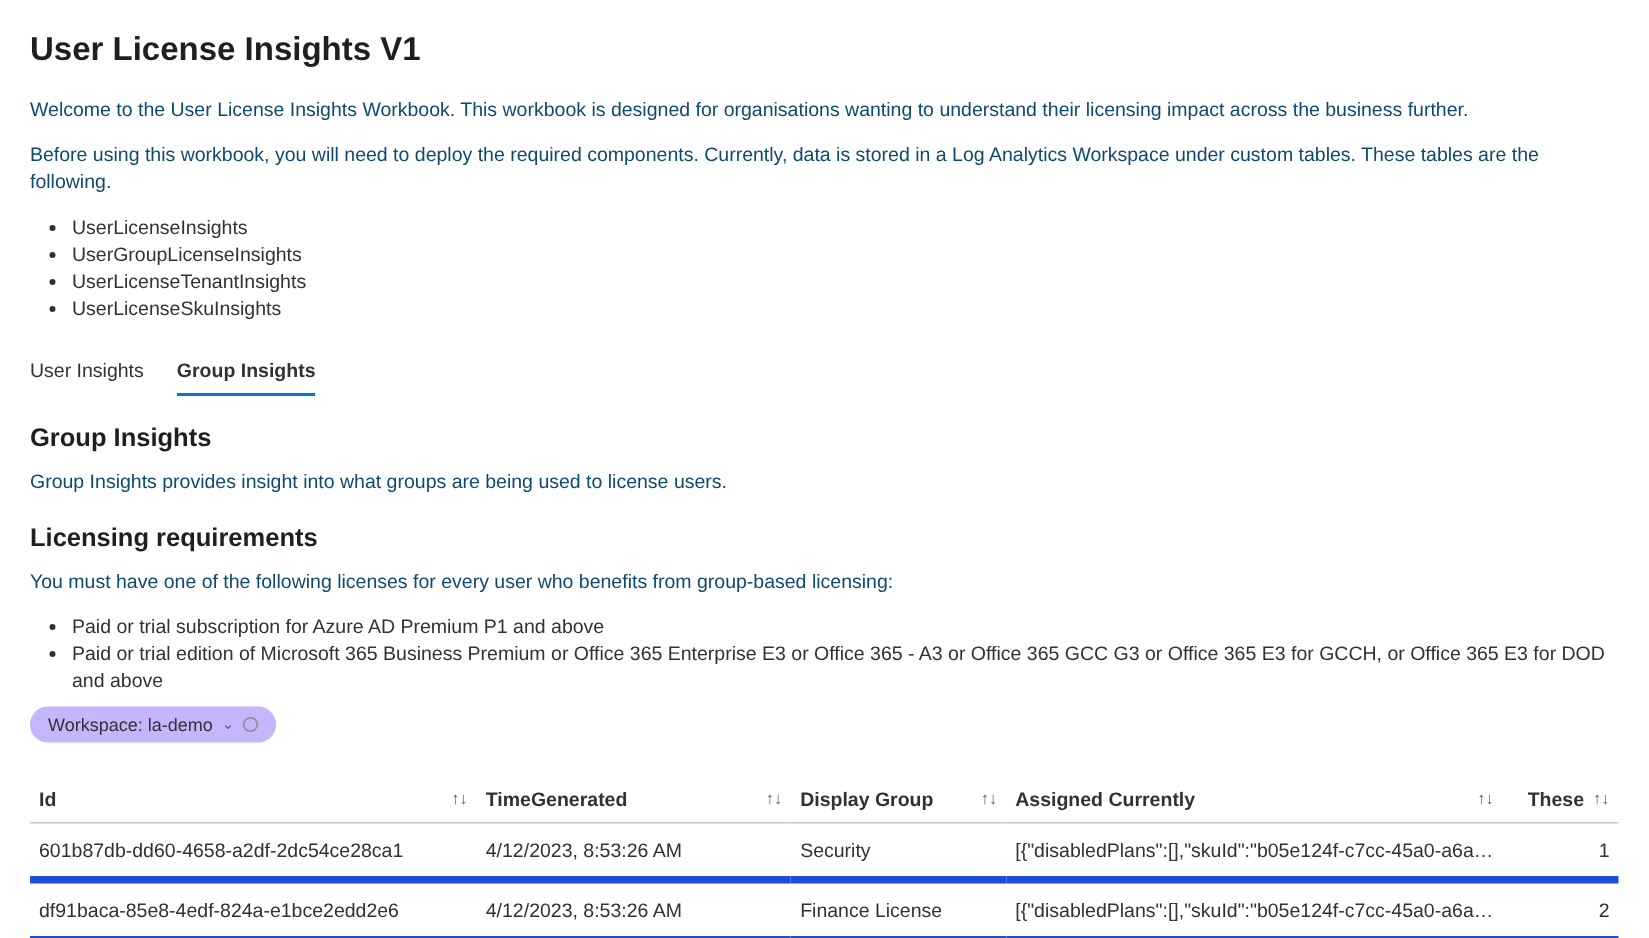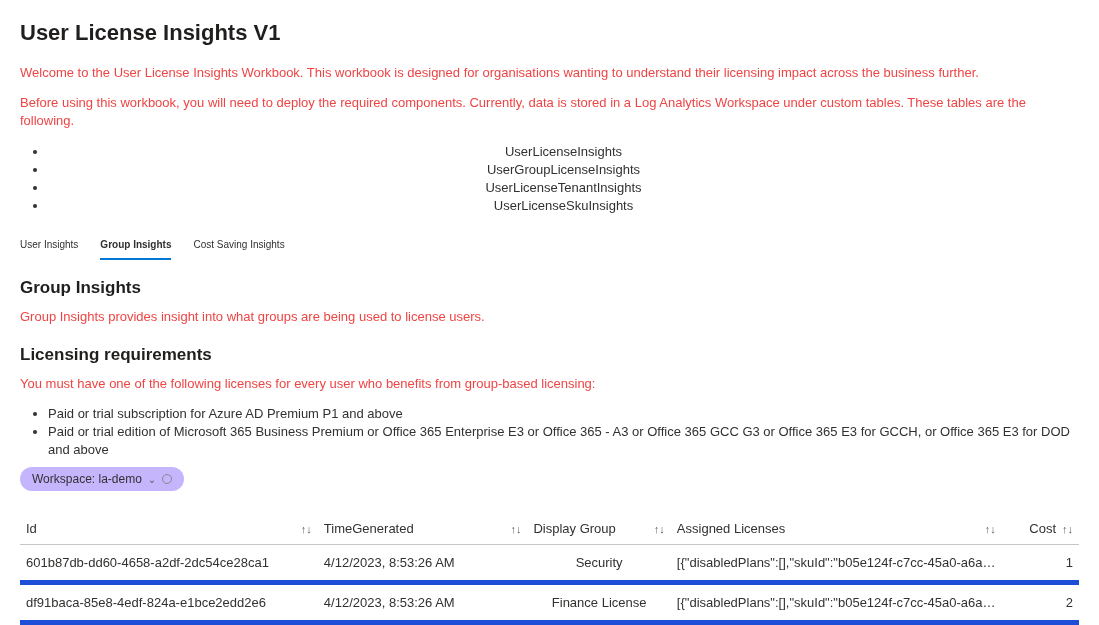--- a/index.html
+++ b/index.html
@@ -20,47 +20,46 @@
   }
   h2 {
     font-size: 17px;
     font-weight: 600;
     margin: 18px 0 10px 0;
     color: #201f1e;
   }
   p {
     margin: 0 0 12px 0;
     font-size: 13px;
-    color: #ef4444;
+    color: #0c4a6e;
     line-height: 1.4;
   }
   ul.tables {
     margin: 4px 0 18px 0;
     padding-left: 28px;
-    text-align: center;
   }
   ul.tables li {
     font-size: 13px;
     line-height: 1.4;
   }
   ul.reqs {
     margin: 4px 0 2px 0;
     padding-left: 28px;
   }
   ul.reqs li {
     font-size: 13px;
     line-height: 1.4;
   }
   .tabs {
     display: flex;
     gap: 22px;
     margin: 8px 0 18px 0;
   }
   .tab {
-    font-size: 10px;
+    font-size: 13px;
     padding: 6px 0 8px 0;
     cursor: pointer;
     color: #323130;
     border-bottom: 2px solid transparent;
   }
   .tab.active {
     font-weight: 600;
     border-bottom: 2px solid #0078d4;
   }
   .pill {
@@ -86,41 +85,41 @@
     border-radius: 50%;
     display: inline-block;
   }
   table.grid {
     width: 100%;
     border-collapse: collapse;
     font-size: 13px;
   }
   table.grid th {
     text-align: left;
-    font-weight: 400;
+    font-weight: 700;
     padding: 8px 6px;
     border-bottom: 1px solid #c8c6c4;
     white-space: nowrap;
   }
   table.grid td {
     padding: 10px 6px;
     border-bottom: 5px solid #1d4ed8;
     white-space: nowrap;
     overflow: hidden;
     text-overflow: ellipsis;
   }
   .sort-icon {
     font-size: 11px;
     color: #605e5c;
     margin-left: 4px;
     cursor: pointer;
   }
   .col-id { width: 270px; }
   .col-time { width: 190px; margin-left: 17px; }
-  .col-disp { width: 130px; text-align: center; }
+  .col-disp { width: 130px; }
   .col-lic { width: 300px; max-width:300px; }
   .col-count { width: 70px; text-align: right; }
   td.col-count { text-align:right; padding-right:14px;}
   th.col-count .sort-icon { margin-left:2px; }
   .th-inner { display:flex; align-items:center; justify-content:space-between; }
   .th-inner.right { justify-content:flex-end; gap:4px; }
 </style>
 </head>
 <body>
 
@@ -134,21 +133,20 @@
 <ul class="tables">
   <li>UserLicenseInsights</li>
   <li>UserGroupLicenseInsights</li>
   <li>UserLicenseTenantInsights</li>
   <li>UserLicenseSkuInsights</li>
 </ul>
 
 <div class="tabs">
   <div class="tab">User Insights</div>
   <div class="tab active">Group Insights</div>
-  <div class="tab">Cost Saving Insights</div>
 </div>
 
 <h2>Group Insights</h2>
 <p>Group Insights provides insight into what groups are being used to license users.</p>
 
 <h2>Licensing requirements</h2>
 <p>You must have one of the following licenses for every user who benefits from group-based licensing:</p>
 
 <ul class="reqs">
   <li>Paid or trial subscription for Azure AD Premium P1 and above</li>
@@ -177,27 +175,27 @@
         </div>
       </th>
       <th class="col-disp">
         <div class="th-inner">
           <span>Display Group</span>
           <span class="sort-icon">↑↓</span>
         </div>
       </th>
       <th class="col-lic">
         <div class="th-inner">
-          <span>Assigned Licenses</span>
+          <span>Assigned Currently</span>
           <span class="sort-icon">↑↓</span>
         </div>
       </th>
       <th class="col-count">
         <div class="th-inner right">
-          <span>Cost</span>
+          <span>These</span>
           <span class="sort-icon">↑↓</span>
         </div>
       </th>
     </tr>
   </thead>
   <tbody>
     <tr>
       <td class="col-id">601b87db-dd60-4658-a2df-2dc54ce28ca1</td>
       <td class="col-time">4/12/2023, 8:53:26 AM</td>
       <td class="col-disp">Security</td>

